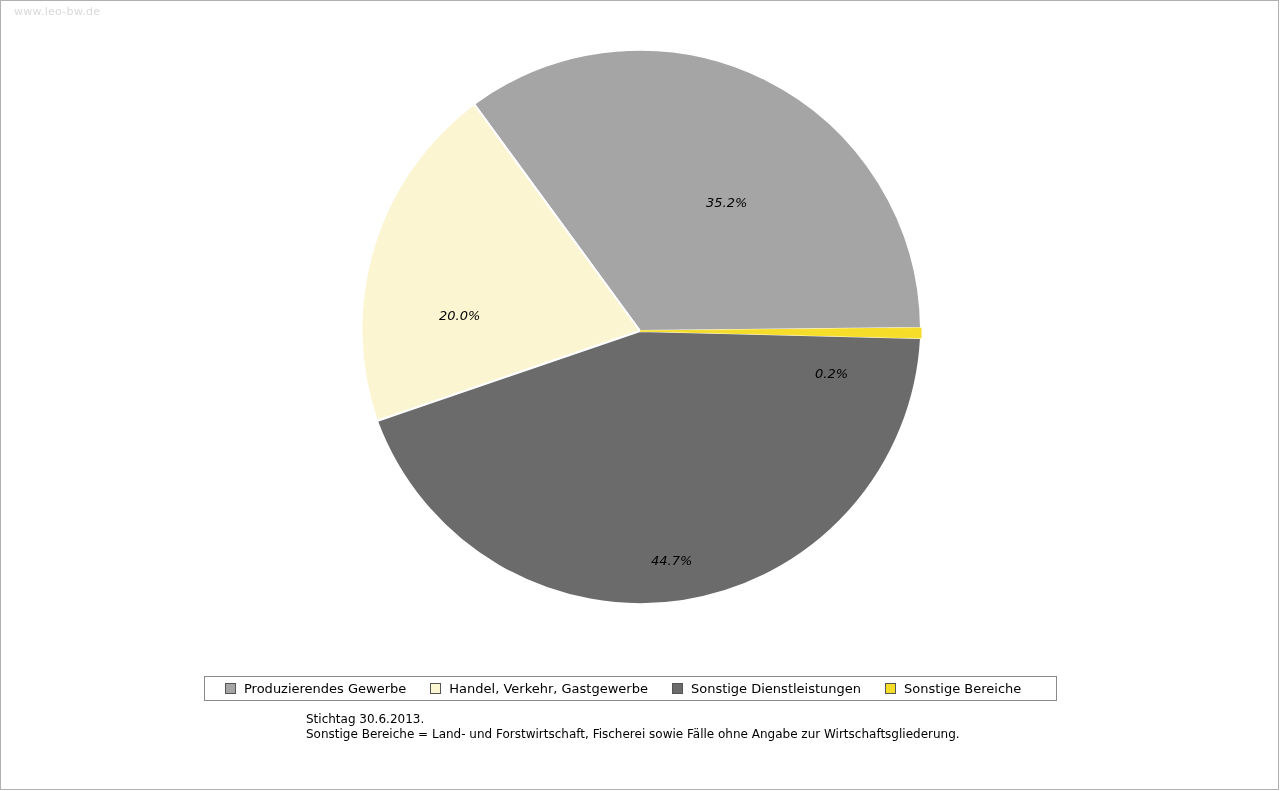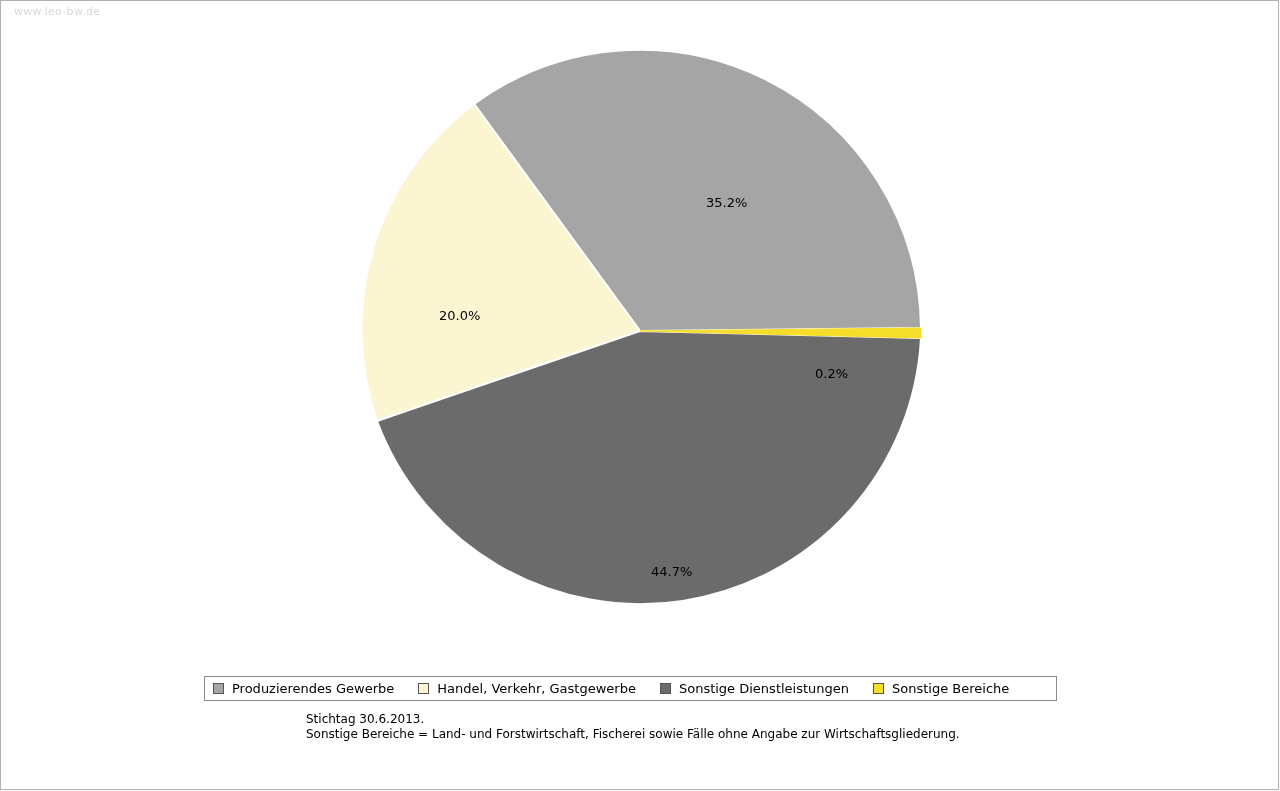--- a/index.html
+++ b/index.html
@@ -49,52 +49,53 @@
     font-size: 17.5px;
     color: #000000;
     white-space: nowrap;
   }
   #pie-area {
     position: absolute;
     left: 355px;
     top: 42px;
     width: 570px;
     height: 578px;
+    font-style: italic;
   }
   #pie {
     position: absolute;
     left: 0;
     top: 0;
     width: 570px;
     height: 578px;
   }
   .slice-label {
     position: absolute;
     font-size: 13px;
     color: #000000;
     white-space: nowrap;
   }
   #label-0 { left: 351px; top: 153px; }
   #label-1 { left: 84px; top: 266px; }
-  #label-2 { left: 296px; top: 511px; margin-top: 11px; }
+  #label-2 { left: 296px; top: 511px; }
   #label-3 { left: 460px; top: 324px; }
 
   #legend {
     position: absolute;
     left: 204px;
     top: 676px;
     width: 853px;
     height: 25px;
     border: 1px solid #8a8a8a;
     background: #ffffff;
     box-sizing: border-box;
     display: flex;
     align-items: center;
     justify-content: flex-start;
-    padding-left: 8px;
+    padding-left: 20px;
   }
   .legend-item {
     display: flex;
     align-items: center;
     margin-right: 24px;
     white-space: nowrap;
   }
   .legend-swatch {
     width: 11px;
     height: 11px;

